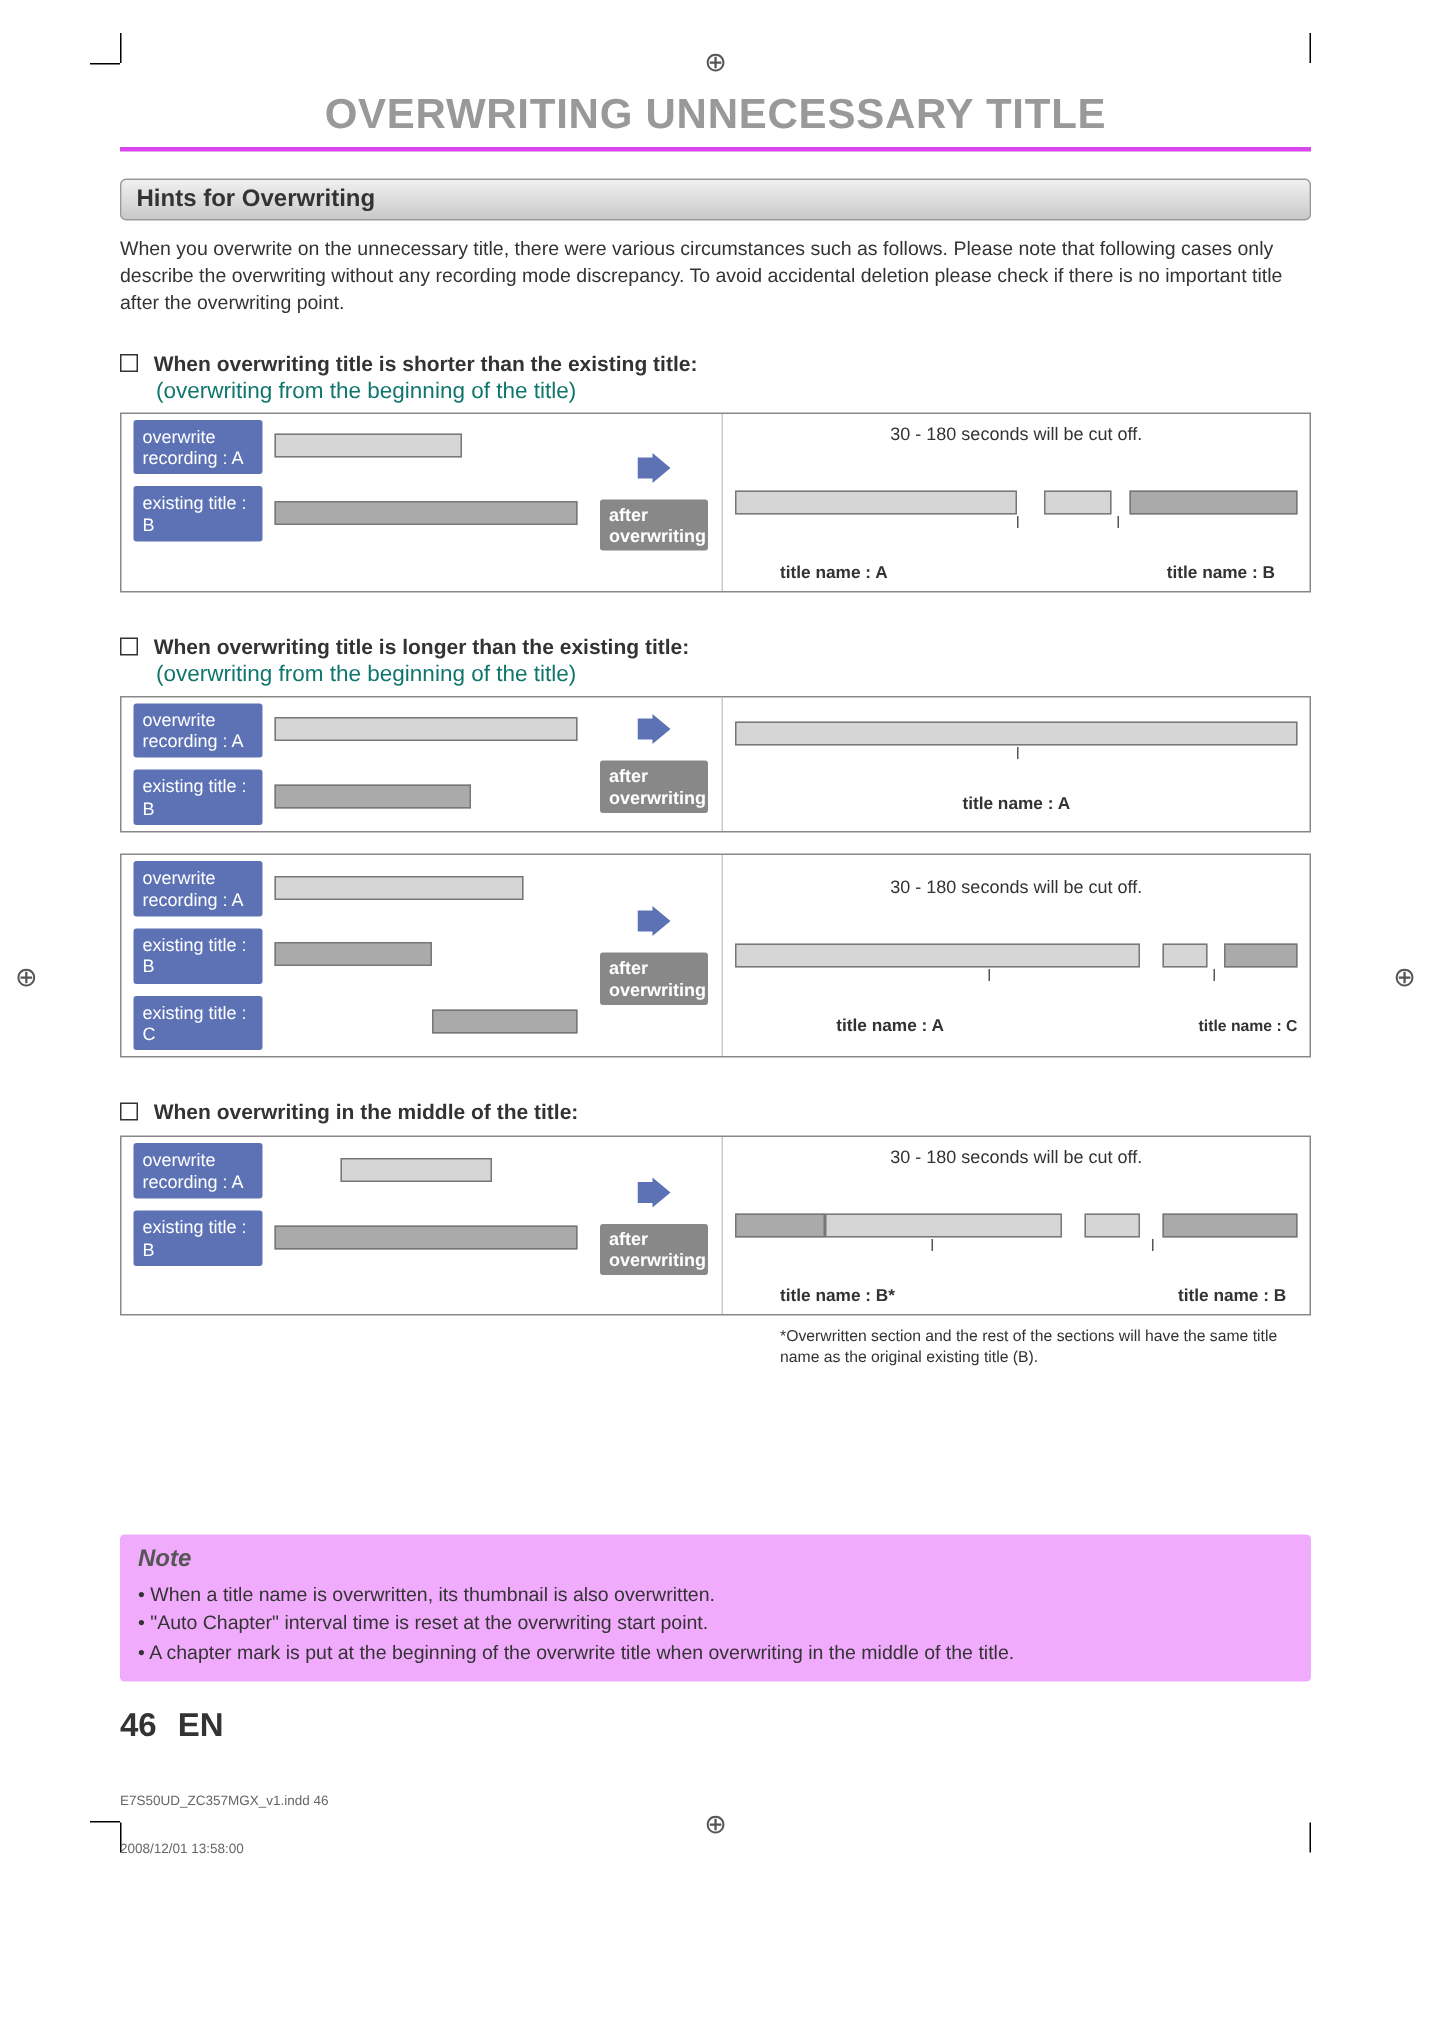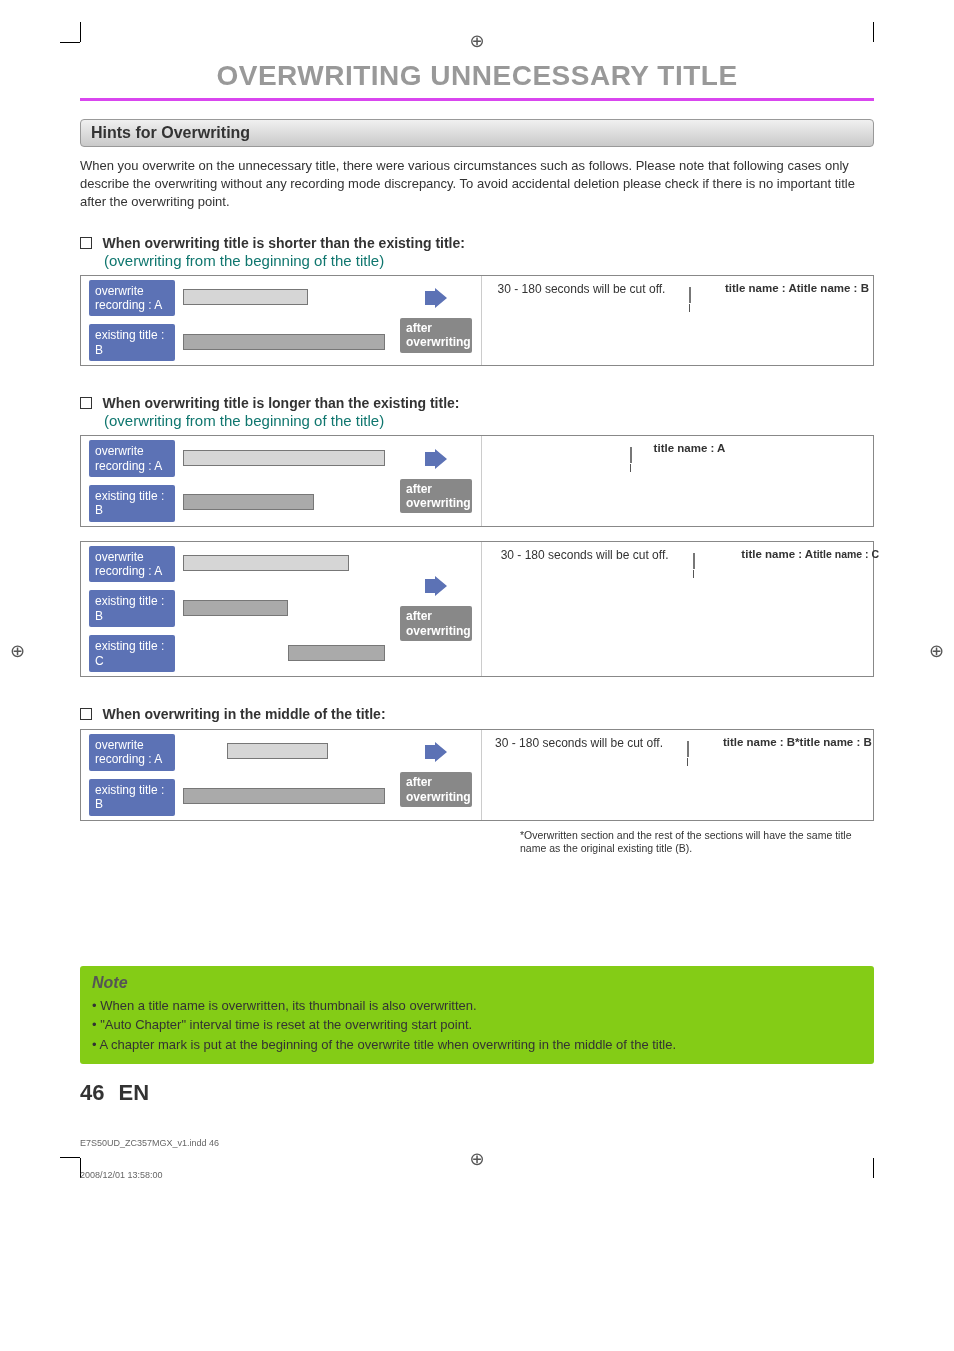--- a/index.html
+++ b/index.html
@@ -116,21 +116,21 @@
     width: 72px;
     line-height: 1.2;
     border-radius: 2px;
   }
 
   .right-col {
     flex: 1;
     border-left: 1px solid #ccc;
     padding: 6px 8px;
     display: flex;
-    flex-direction: row;
+    flex-direction: column;
     justify-content: center;
     position: relative;
     gap: 24px;
   }
   .cutoff {
     font-size: 12px;
     text-align: center;
     margin-bottom: 2px;
   }
   .tl-wrap {
@@ -161,21 +161,21 @@
   }
 
   .asterisk-note {
     font-size: 10.5px;
     margin-left: 440px;
     line-height: 1.3;
     margin-bottom: 110px;
   }
 
   .note-box {
-    background: #84cc16;
+    background: #f0abfc;
     border-radius: 3px;
     padding: 8px 12px 10px 12px;
     margin-bottom: 16px;
   }
   .note-box .note-title {
     font-style: italic;
     font-weight: bold;
     font-size: 16px;
     color: #555;
     margin-bottom: 4px;

